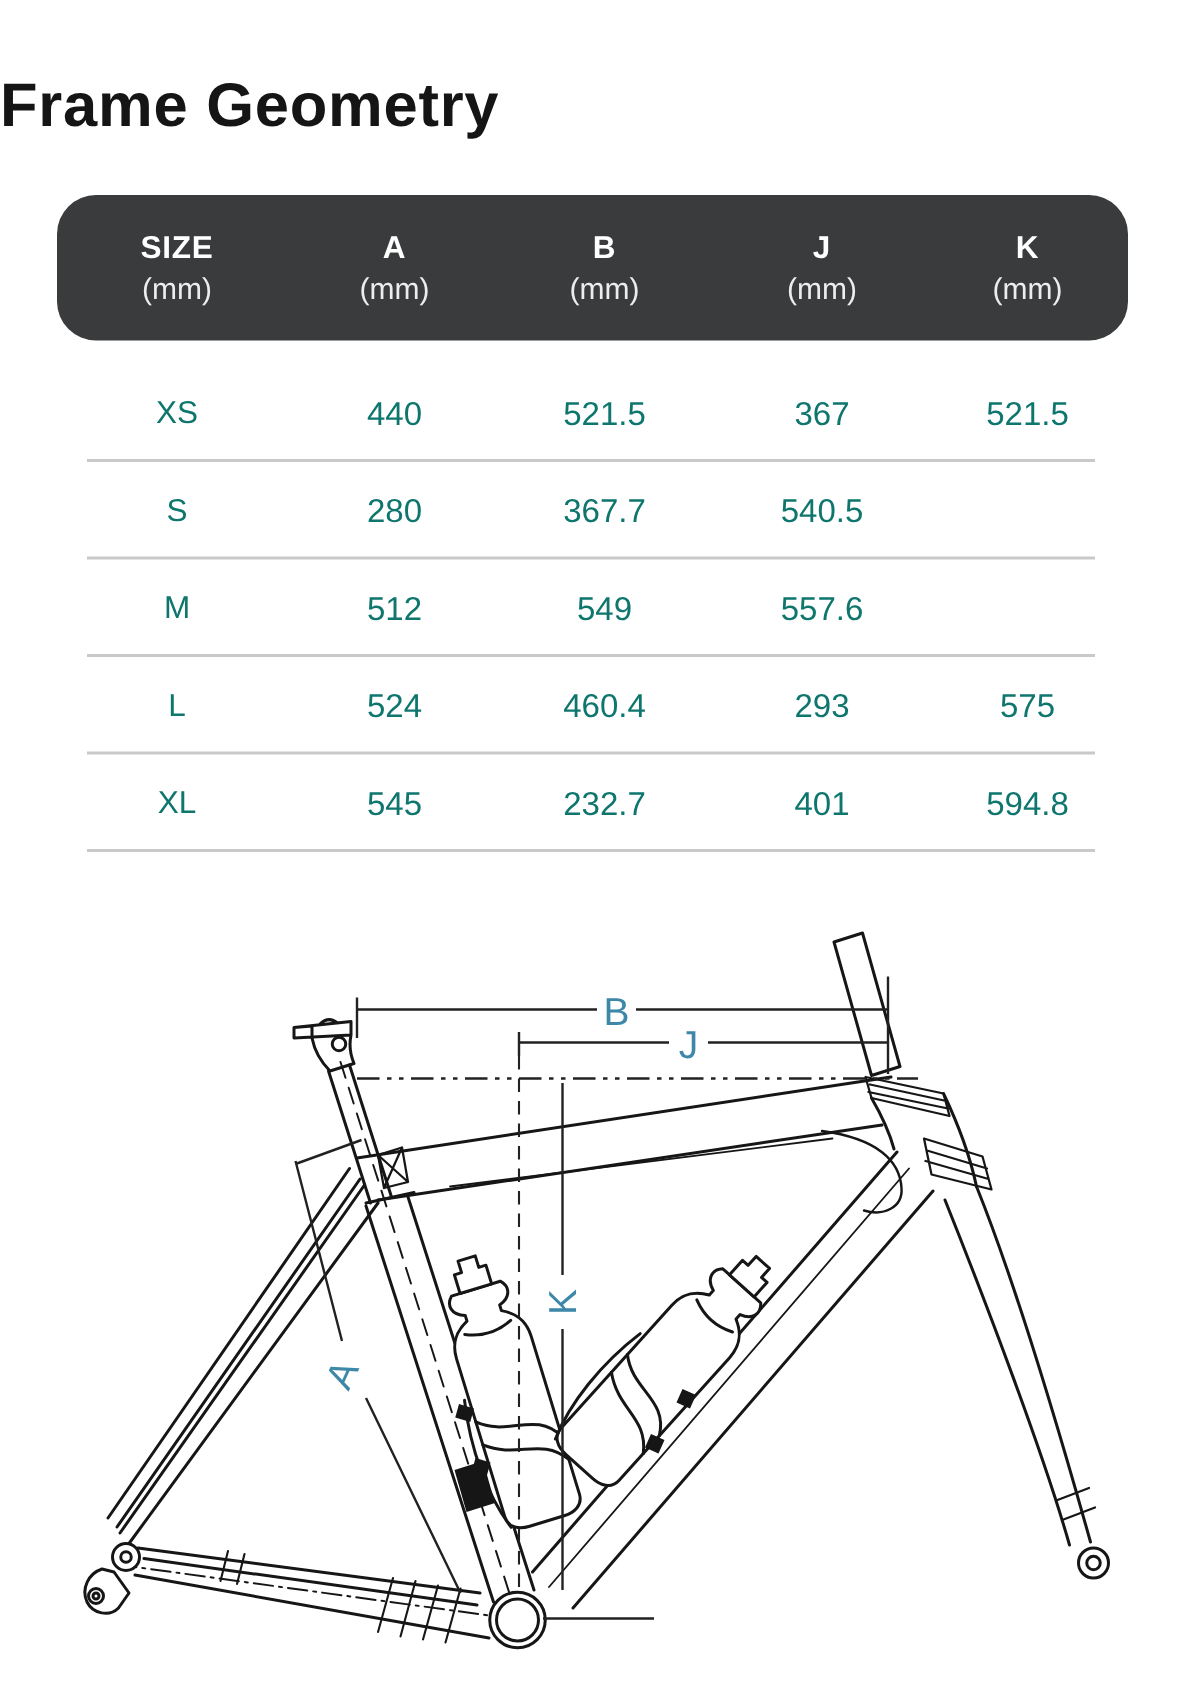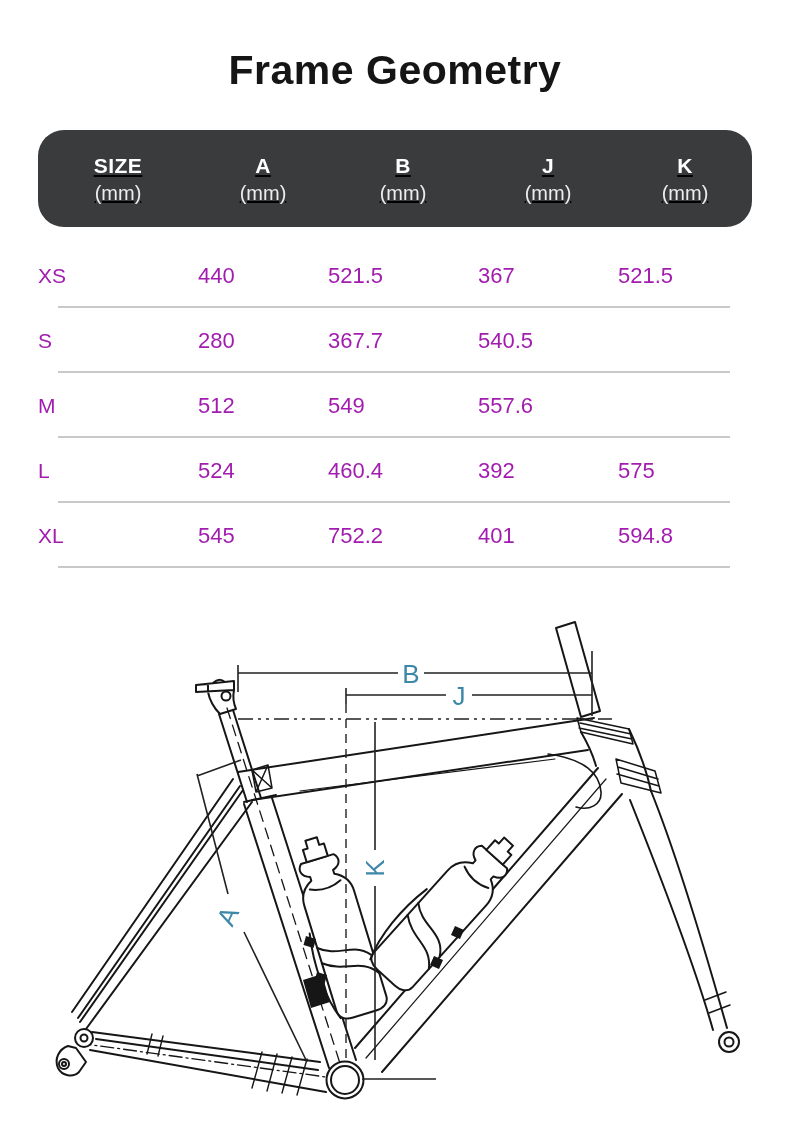--- a/index.html
+++ b/index.html
@@ -4,42 +4,42 @@
 <style>
   html,body{margin:0;padding:0;background:#ffffff;}
   body{
     width:790px;height:1130px;overflow:hidden;
     font-family:"Liberation Sans","DejaVu Sans",sans-serif;
     -webkit-font-smoothing:antialiased;
   }
   .page{width:790px;height:1130px;position:relative;}
   .title{
     margin:0;padding-top:44px;height:52px;
-    text-align:center;font-size:41px;font-weight:700;color:#151515;
+    font-size:41px;font-weight:700;color:#151515;
     letter-spacing:.5px;line-height:52px;
   }
   
   .thead{
     margin:34px 38px 0;height:95px;background:#3a3b3d;border-radius:26px;
     display:grid;grid-template-columns:160px 130px 150px 140px 134px;
-    align-content:center;padding-top:2px;text-decoration:underline;
+    align-content:center;padding-top:2px;
   }
   .th{text-align:center;color:#ffffff;}
   .th-label{font-size:21px;font-weight:700;letter-spacing:.5px;}
   .th-unit{font-size:20px;font-weight:400;color:#ededed;margin-top:4px;}
   .tbody{margin:16px 38px 0;}
   .tr{
     height:65px;display:grid;grid-template-columns:160px 130px 150px 140px 134px;
     align-items:center;position:relative;
   }
   .tr::after{
     content:'';position:absolute;left:20px;right:22px;bottom:0;
     height:2px;background:#c9c9c9;
   }
-  .td{text-align:left;font-size:22px;color:#a21caf;}
+  .td{text-align:center;font-size:22px;color:#0f766e;}
   .td.size{font-size:21px;}
   
   figure{margin:0;}
   svg{display:block;}
   svg text{font-family:"Liberation Sans","DejaVu Sans",sans-serif;}
 </style>
 </head>
 <body>
 
 <main class="page">
@@ -87,27 +87,27 @@
       <div class="tr">
         <div class="td size">M</div>
         <div class="td">512</div>
         <div class="td">549</div>
         <div class="td">557.6</div>
       </div>
       <div class="tr">
         <div class="td size">L</div>
         <div class="td">524</div>
         <div class="td">460.4</div>
-        <div class="td">392</div>
+        <div class="td">293</div>
         <div class="td">575</div>
       </div>
       <div class="tr">
         <div class="td size">XL</div>
         <div class="td">545</div>
-        <div class="td">752.2</div>
+        <div class="td">232.7</div>
         <div class="td">401</div>
         <div class="td">594.8</div>
       </div>
     </div>
   </section>
 
   <figure>
     <svg width="790" height="564" viewBox="0 566 790 564">
       <defs>
         <g id="bottle">

